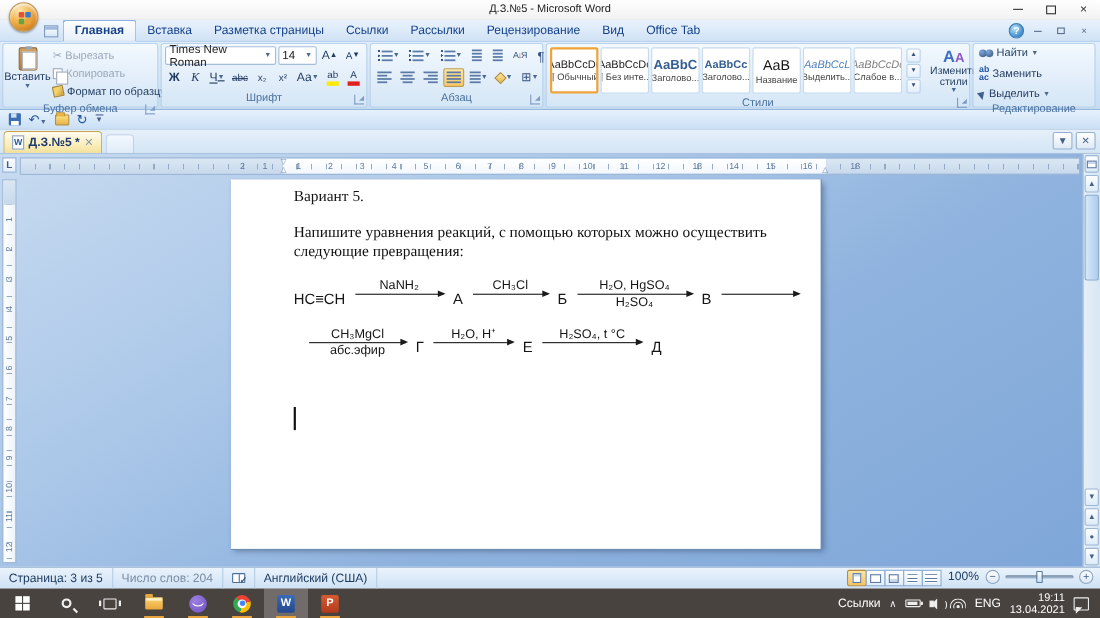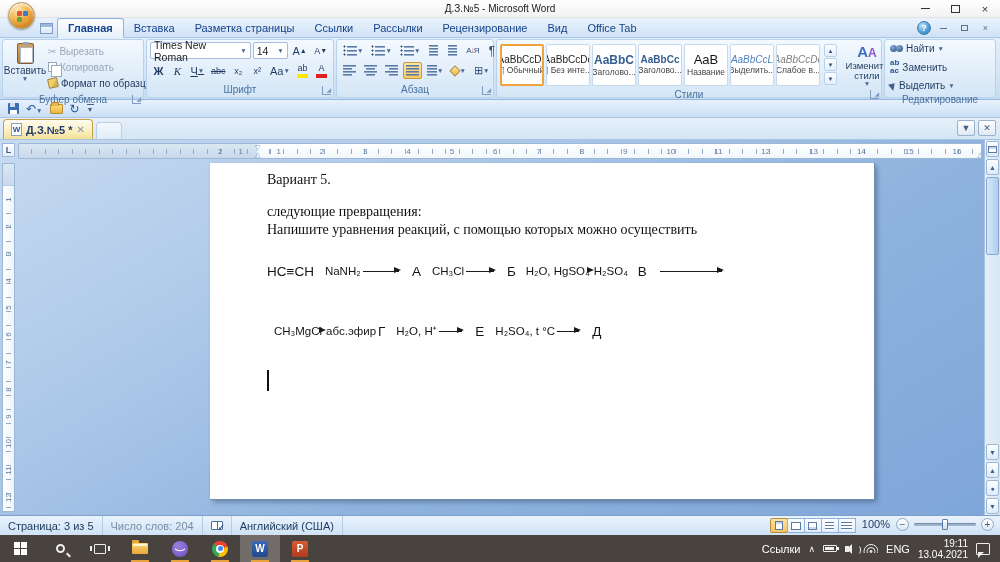--- a/index.html
+++ b/index.html
@@ -140,27 +140,27 @@
   .hr-white{background:linear-gradient(#ffffff,#f2f7fc)}
   .hr-nums{flex:1;display:flex;justify-content:space-around;align-items:center;font-size:8px;color:#5e7aa0;height:100%;
     background:repeating-linear-gradient(90deg,transparent 0 12.5px,#93a9c6 12.5px 13.5px) center/100% 5px no-repeat}
   .hr-nums span{background:transparent}
   .ind{position:absolute;font-size:7px;color:#7e97b8;line-height:7px}
   .vruler{position:absolute;left:2px;top:23px;bottom:3px;width:13px;background:linear-gradient(90deg,#ffffff,#eef4fa);border:1px solid #9db8d6;overflow:hidden}
   .vr-top{height:22px;background:linear-gradient(#dbe7f3,#c8d9ec);border-bottom:1px solid #b9cde2}
   .vr-nums{position:absolute;top:22px;bottom:0;left:0;right:0;display:flex;flex-direction:column;justify-content:space-around;align-items:center;font-size:8px;color:#5e7aa0;
     background:repeating-linear-gradient(180deg,transparent 0 13px,#93a9c6 13px 14px) center/5px 100% no-repeat}
   .vr-nums span{transform:rotate(-90deg)}
-  .page{position:absolute;left:210px;top:23px;width:664px;bottom:16px;background:#fff;box-shadow:1px 0 0 #6e8cb0,0 1px 0 #6e8cb0,3px 3px 5px rgba(40,60,95,.45)}
+  .page{position:absolute;left:210px;top:23px;width:536px;bottom:16px;background:#fff;box-shadow:1px 0 0 #6e8cb0,0 1px 0 #6e8cb0,3px 3px 5px rgba(40,60,95,.45)}
   .doc-content{padding:9px 0 0 57px;font-family:"Liberation Serif",serif;font-size:14px;color:#111}
   .doc-heading{margin-bottom:15px}
   .doc-para{line-height:18px}
   .rx{display:flex;align-items:center;gap:9px;font-family:"Liberation Sans",sans-serif;font-size:13px;color:#151515;margin-top:14px}
-  .rx2{margin-left:14px;margin-top:24px}
-  .arr{display:flex;flex-direction:row;align-items:center;justify-content:center;height:36px}
+  .rx2{margin-left:14px;margin-top:8px}
+  .arr{display:flex;flex-direction:column;align-items:center;justify-content:flex-start;height:36px}
   .lbl{height:14px;line-height:14px;font-size:11.5px;white-space:nowrap;padding:0 2px}
   .shaft{position:relative;height:0;border-top:1.4px solid #1a1a1a;width:100%}
   .shaft::after{content:"";position:absolute;right:-2px;top:-4.2px;width:0;height:0;border-left:7px solid #1a1a1a;border-top:3.5px solid transparent;border-bottom:3.5px solid transparent}
   .species{font-size:13.5px}
   .caret{position:absolute;left:57px;top:207px;width:1.5px;height:21px;background:#111}
   .vscroll{position:absolute;right:0;top:0;bottom:0;width:16px;background:linear-gradient(90deg,#e6eff9,#d7e6f4);border-left:1px solid #aac4e0;display:flex;flex-direction:column}
   .sc-btn{height:16px;display:flex;align-items:center;justify-content:center;font-size:7px;color:#44608a;border:1px solid #9db8d6;background:linear-gradient(#fdfeff,#dcebf8);border-radius:2px;margin:1px}
   .ruler-toggle .rt-ico{width:9px;height:7px;border:1px solid #5e7aa0;background:#fff;box-shadow:inset 0 2px 0 #c8d9ec}
   .thumb{height:78px;margin:1px;border:1px solid #87a9cf;border-radius:2px;background:linear-gradient(90deg,#d7e8f9,#aecdee)}
   .sc-fill{flex:1}
@@ -517,20 +517,25 @@
           <span>10</span>
           <span>11</span>
           <span>12</span>
           <span>13</span>
           <span>14</span>
           <span>15</span>
           <span>16</span>
         </div>
       <span class="ind" style="right:-2px;bottom:0">△</span>
     </div>
+    <div class="hr-sec hr-gray" style="width:230px">
+      <div class="hr-nums" style="justify-content:flex-start;padding-left:22px">
+          <span>18</span>
+        </div>
+    </div>
   </div>
 
   <div class="vruler">
     <div class="vr-top"></div>
     <div class="vr-nums">
         <span>1</span>
         <span>2</span>
         <span>3</span>
         <span>4</span>
         <span>5</span>
@@ -540,22 +545,22 @@
         <span>9</span>
         <span>10</span>
         <span>11</span>
         <span>12</span>
       </div>
   </div>
 
   <div class="page">
     <div class="doc-content">
       <div class="doc-heading">Вариант 5.</div>
+      <div class="doc-para">Напишите уравнения реакций, с помощью которых можно осуществить</div>
       <div class="doc-para">следующие превращения:</div>
-      <div class="doc-para">Напишите уравнения реакций, с помощью которых можно осуществить</div>
 
       <div class="rx">
         <span class="species">HC≡CH</span>
         <span class="arr" style="width:80px">
           <span class="lbl">NaNH₂</span>
           <span class="shaft"></span>
           <span class="lbl"></span>
         </span>
         <span class="species">А</span>
         <span class="arr" style="width:68px">

